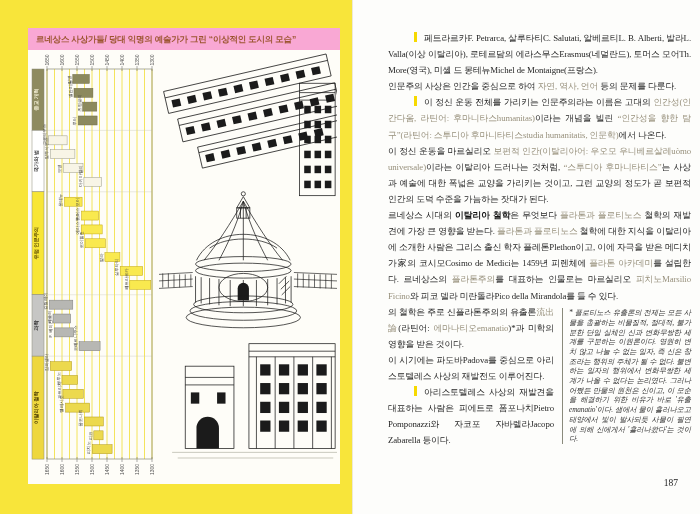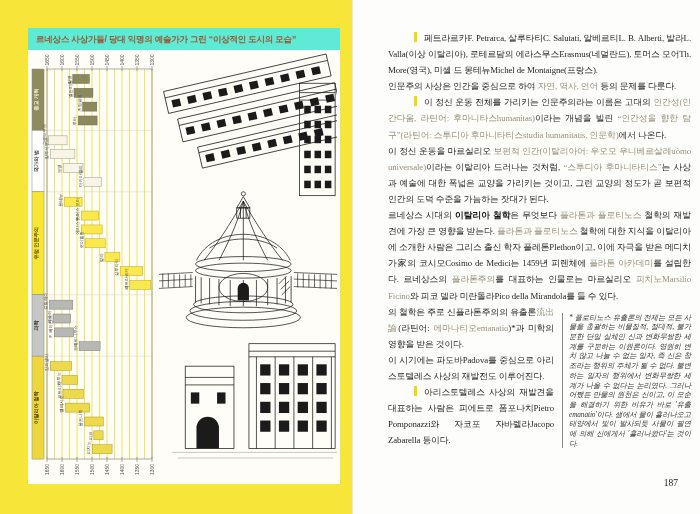--- a/index.html
+++ b/index.html
@@ -1,38 +1,38 @@
 <!DOCTYPE html>
 <html><head>
 <meta charset="utf-8">
 <style>
   html,body{margin:0;padding:0;}
   body{width:700px;height:514px;position:relative;overflow:hidden;background:#ffffff;
        font-family:"Liberation Serif","DejaVu Serif",serif;}
   .left-page{position:absolute;left:0;top:0;width:353px;height:514px;background:#f8e53a;}
   .figure-panel{position:absolute;left:28px;top:28px;width:312px;height:456px;background:#fefdf8;}
-  .figure-title{position:absolute;left:0;top:0;width:100%;height:22px;background:#5eead4;
+  .figure-title{position:absolute;left:0;top:0;width:100%;height:22px;background:#f9a8d4;
        color:#9c5530;font-family:"Liberation Sans","DejaVu Sans",sans-serif;font-weight:bold;
        font-size:8.5px;line-height:22px;padding-left:8px;box-sizing:border-box;letter-spacing:-0.2px;
        white-space:nowrap;overflow:hidden;}
   .figure-body{position:absolute;left:3px;top:25px;right:3px;bottom:3px;display:flex;}
   #chart-svg{width:128px;height:424px;flex:none;}
   #city-svg{flex:1;height:424px;}
   .right-page{position:absolute;left:353px;top:0;width:347px;height:514px;background:#fdfdfb;}
   .gutter{position:absolute;left:352px;top:0;width:2px;height:514px;background:linear-gradient(90deg,#e8e2c8,#fdfdfb);}
   .text-col{position:absolute;left:35px;top:30px;width:303px;color:#262626;
        font-size:8.8px;line-height:16.1px;text-align:justify;letter-spacing:-0.1px;}
   .para{margin:0;}
   .para.marked{text-indent:26px;}
   .para.marked::before{content:"";display:inline-block;width:3px;height:10px;background:#f6d900;
        margin-right:7px;vertical-align:-1px;}
   .seg-n{}
   .seg-a{color:#98917d;}
   .seg-b{font-weight:bold;color:#111;}
-  .split-row{display:flex;align-items:flex-end;}
+  .split-row{display:flex;align-items:center;}
   .main-narrow{width:166px;flex:none;}
   .sidenote{flex:1;margin-left:8px;border-left:1px solid #8a8a7c;padding-left:6px;
        font-size:7.3px;line-height:9.7px;text-align:justify;color:#333;letter-spacing:-0.1px;font-style:italic;}
   .page-number{position:absolute;right:22px;bottom:26px;font-size:9.5px;color:#222;}
 </style>
 </head>
 <body>
 
 <div class="left-page">
   <div class="figure-panel">

